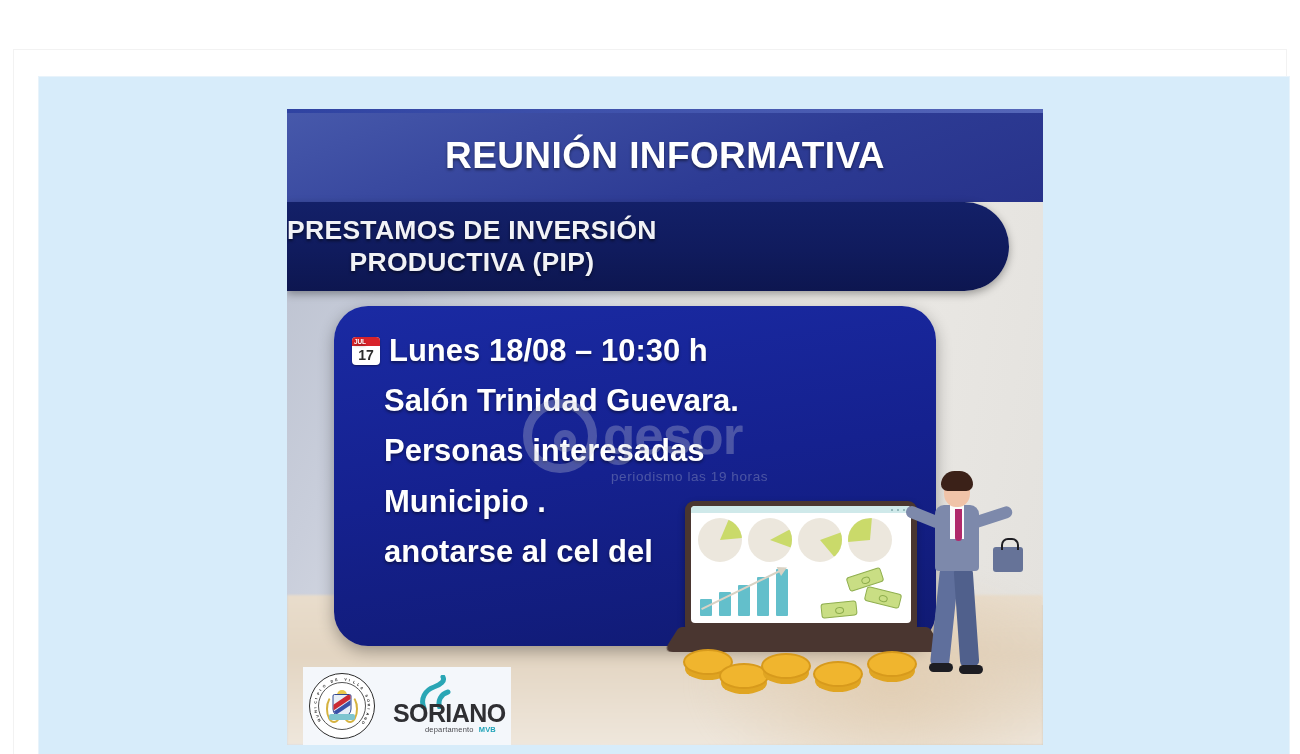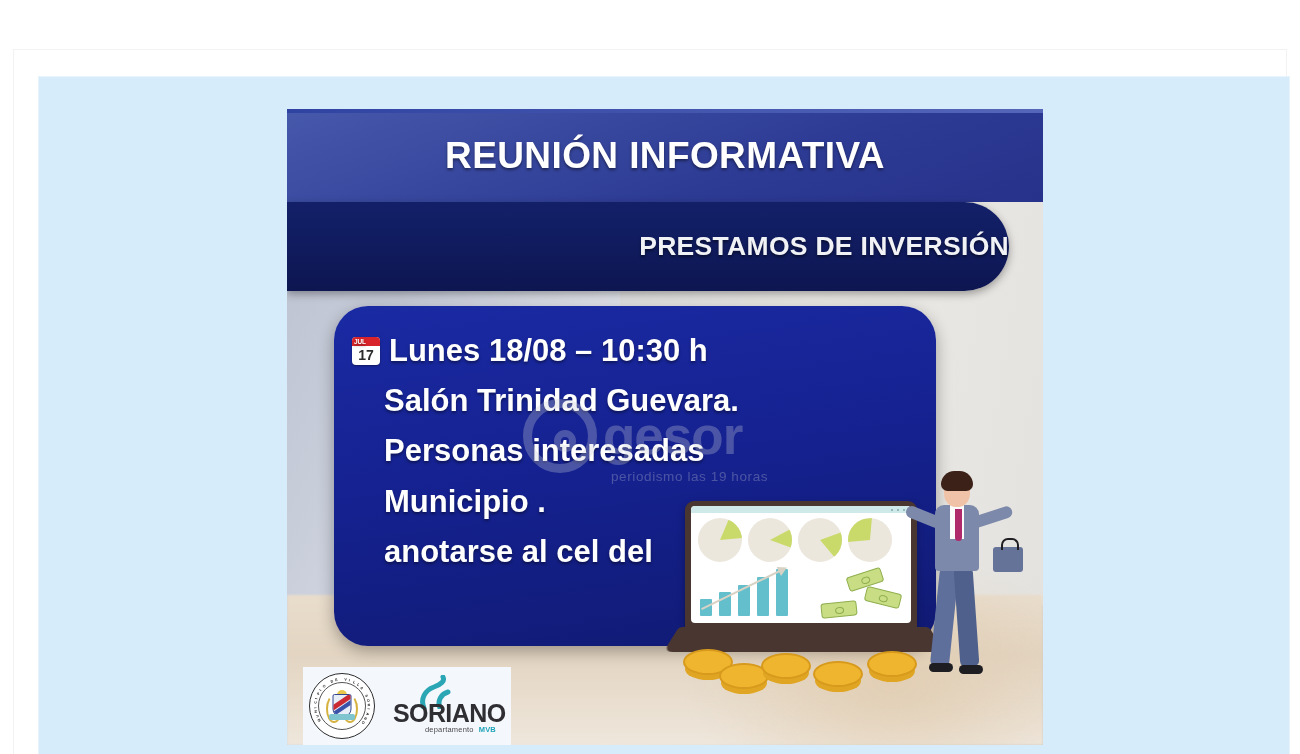--- a/index.html
+++ b/index.html
@@ -69,21 +69,21 @@
     margin:0;color:#ffffff;font-weight:bold;font-size:37px;letter-spacing:.4px;
     text-shadow:0 2px 3px rgba(0,0,0,.45);
     white-space:nowrap;
   }
 
   
   .subtitle-band{
     position:absolute;left:0;top:93px;width:722px;height:89px;
     background:linear-gradient(180deg,#132068 0%,#101b5d 55%,#0d1650 100%);
     border-top-right-radius:46px;border-bottom-right-radius:46px;
-    display:flex;align-items:center;justify-content:flex-end;
+    display:flex;align-items:center;justify-content:flex-start;
     box-shadow:0 3px 8px rgba(0,0,0,.35);
   }
   .subtitle-band h2{
     margin:0;color:#f1f2f6;font-weight:bold;font-size:26.5px;line-height:1.18;
     text-align:center;letter-spacing:.3px;
     text-shadow:0 2px 3px rgba(0,0,0,.5);
   }
 
   
   .info-panel{
@@ -303,20 +303,21 @@
         <div class="bg-desk"></div>
         <div class="bg-blob"></div>
 
         <div class="header">
           <h1>REUNIÓN INFORMATIVA</h1>
         </div>
 
         <div class="subtitle-band">
           <h2>
             <span>PRESTAMOS DE INVERSIÓN</span><br>
+            <span>PRODUCTIVA (PIP)</span>
           </h2>
         </div>
 
         <div class="info-panel">
           <div class="info-lines">
             <div class="line1">
               <span class="cal-icon">
                 <span class="cal-top">JUL</span>
                 <span class="cal-day">17</span>
               </span>

